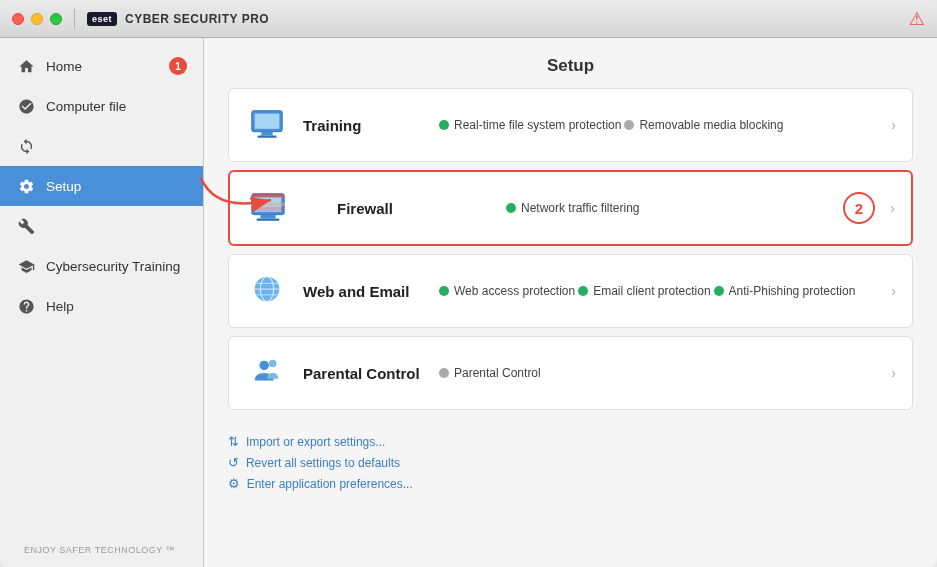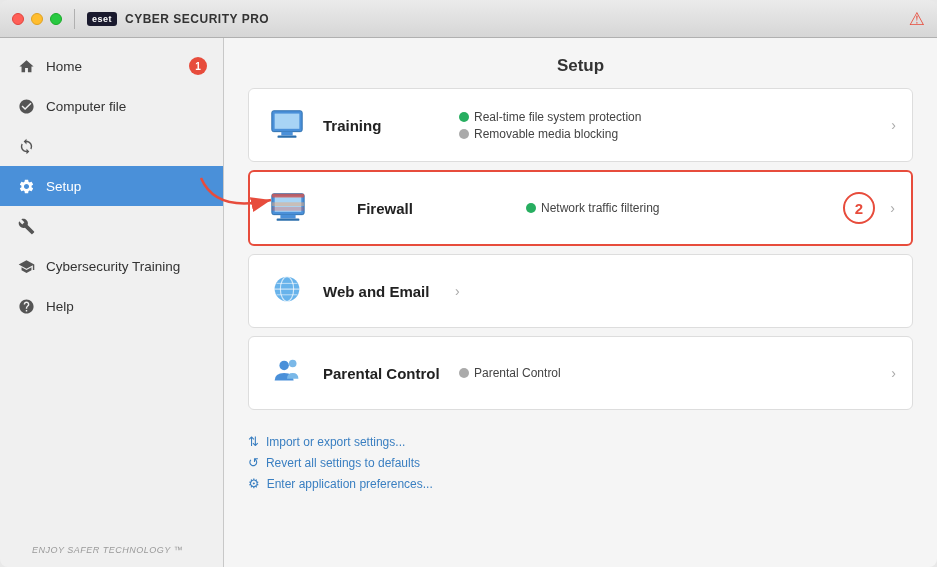--- a/index.html
+++ b/index.html
@@ -74,21 +74,21 @@
 
     
     .app-body {
       display: flex;
       flex: 1;
       overflow: hidden;
     }
 
     
     .sidebar {
-      width: 224px;
+      width: 204px;
       background: #f0f0f0;
       border-right: 1px solid #c8c8c8;
       display: flex;
       flex-direction: column;
       flex-shrink: 0;
     }
     .sidebar-nav {
       flex: 1;
       padding-top: 8px;
     }
@@ -132,26 +132,25 @@
       font-weight: bold;
       border-radius: 10px;
       min-width: 18px;
       height: 18px;
       display: flex;
       align-items: center;
       justify-content: center;
       padding: 0 4px;
     }
     .sidebar-footer {
-      padding: 12px 32px;
+      padding: 12px 24px;
       font-size: 9px;
       color: #999;
       letter-spacing: 0.5px;
       text-transform: uppercase;
-      font-style: italic;
     }
 
     
     .content {
       flex: 1;
       background: #f5f5f5;
       display: flex;
       flex-direction: column;
       overflow-y: auto;
     }
@@ -196,21 +195,21 @@
     }
     .card-title {
       font-size: 15px;
       font-weight: 600;
       color: #222;
       min-width: 120px;
     }
     .card-features {
       flex: 1;
       display: flex;
-      flex-direction: column;
+      flex-direction: row;
       gap: 3px;
       margin-left: 16px;
     }
     .feature-item {
       display: flex;
       align-items: center;
       gap: 5px;
       font-size: 12px;
       color: #444;
     }
@@ -433,20 +432,34 @@
         <div class="card-icon-wrap">
           <svg width="38" height="38" viewBox="0 0 40 40">
             <circle cx="20" cy="18" r="13" fill="#4da6e8" opacity="0.85"></circle>
             <ellipse cx="20" cy="18" rx="7" ry="13" fill="none" stroke="#fff" stroke-width="1.2" opacity="0.7"></ellipse>
             <line x1="7" y1="18" x2="33" y2="18" stroke="#fff" stroke-width="1.2" opacity="0.7"></line>
             <line x1="9" y1="12" x2="31" y2="12" stroke="#fff" stroke-width="1" opacity="0.6"></line>
             <line x1="9" y1="24" x2="31" y2="24" stroke="#fff" stroke-width="1" opacity="0.6"></line>
           </svg>
         </div>
         <div class="card-title">Web and Email</div>
+        <div class="card-features">
+          <div class="feature-item">
+            <div class="feature-dot dot-green"></div>
+            <span>Web access protection</span>
+          </div>
+          <div class="feature-item">
+            <div class="feature-dot dot-green"></div>
+            <span>Email client protection</span>
+          </div>
+          <div class="feature-item">
+            <div class="feature-dot dot-green"></div>
+            <span>Anti-Phishing protection</span>
+          </div>
+        </div>
         <div class="card-chevron">›</div>
       </div>
 
       <div class="card">
         <div class="card-icon-wrap">
           <svg width="38" height="38" viewBox="0 0 40 40">
             <circle cx="17" cy="12" r="5" fill="#4a90d9"></circle>
             <circle cx="26" cy="10" r="4" fill="#7ab8e8"></circle>
             <path d="M7 28 Q7 20 17 20 Q27 20 27 28" fill="#4a90d9"></path>
             <path d="M20 26 Q20 20 26 20 Q32 20 32 26" fill="#7ab8e8"></path>

